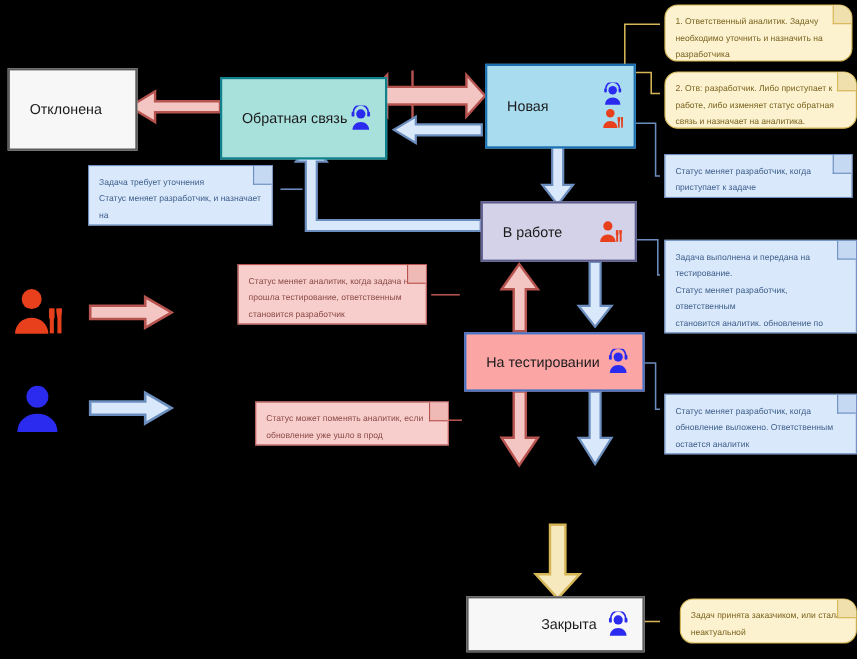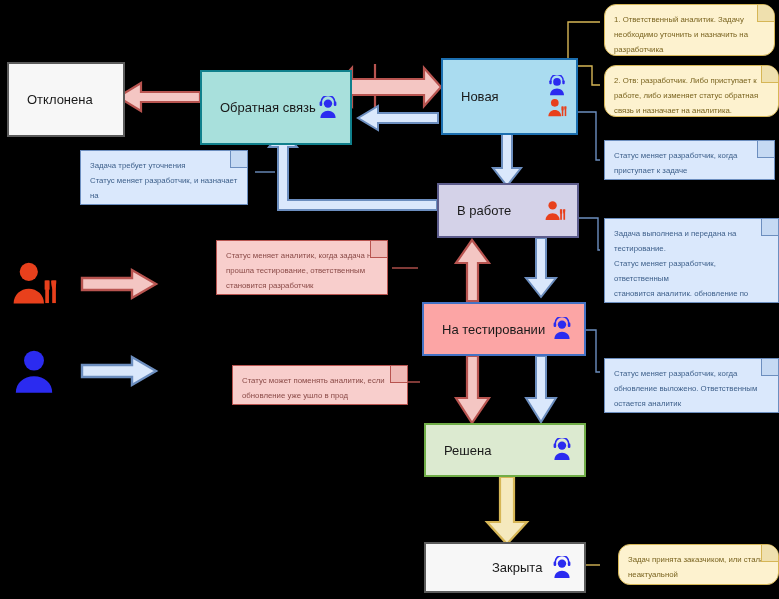--- a/index.html
+++ b/index.html
@@ -159,32 +159,20 @@
       <svg class="ic" width="24" height="24" viewBox="0 0 24 24">
         <path d="M5.2 6.2a6.8 6.8 0 0 1 13.6 0" fill="none" stroke="#2b2bf0" stroke-width="1.6"></path>
         <rect x="3.6" y="5.6" width="2.6" height="4.4" rx="1.1" fill="#2b2bf0"></rect>
         <rect x="17.8" y="5.6" width="2.6" height="4.4" rx="1.1" fill="#2b2bf0"></rect>
         <circle cx="12" cy="7.6" r="4.2" fill="#2b2bf0"></circle>
         <path d="M4.4 22c0-4.2 3.4-7.2 7.6-7.2S19.6 17.8 19.6 22z" fill="#2b2bf0"></path>
       </svg>
     </span>
   </div>
 
-  <div class="node n-solved" style="left:424px;top:423px;width:162px;height:54px;">
-    <span class="label">Решена</span>
-    <span class="people">
-      <svg class="ic" width="24" height="24" viewBox="0 0 24 24">
-        <path d="M5.2 6.2a6.8 6.8 0 0 1 13.6 0" fill="none" stroke="#2b2bf0" stroke-width="1.6"></path>
-        <rect x="3.6" y="5.6" width="2.6" height="4.4" rx="1.1" fill="#2b2bf0"></rect>
-        <rect x="17.8" y="5.6" width="2.6" height="4.4" rx="1.1" fill="#2b2bf0"></rect>
-        <circle cx="12" cy="7.6" r="4.2" fill="#2b2bf0"></circle>
-        <path d="M4.4 22c0-4.2 3.4-7.2 7.6-7.2S19.6 17.8 19.6 22z" fill="#2b2bf0"></path>
-      </svg>
-    </span>
-  </div>
 
   <div class="node n-closed" style="left:424px;top:542px;width:162px;height:51px;padding-left:48px;">
     <span class="label">Закрыта</span>
     <span class="people">
       <svg class="ic" width="24" height="24" viewBox="0 0 24 24">
         <path d="M5.2 6.2a6.8 6.8 0 0 1 13.6 0" fill="none" stroke="#2b2bf0" stroke-width="1.6"></path>
         <rect x="3.6" y="5.6" width="2.6" height="4.4" rx="1.1" fill="#2b2bf0"></rect>
         <rect x="17.8" y="5.6" width="2.6" height="4.4" rx="1.1" fill="#2b2bf0"></rect>
         <circle cx="12" cy="7.6" r="4.2" fill="#2b2bf0"></circle>
         <path d="M4.4 22c0-4.2 3.4-7.2 7.6-7.2S19.6 17.8 19.6 22z" fill="#2b2bf0"></path>

